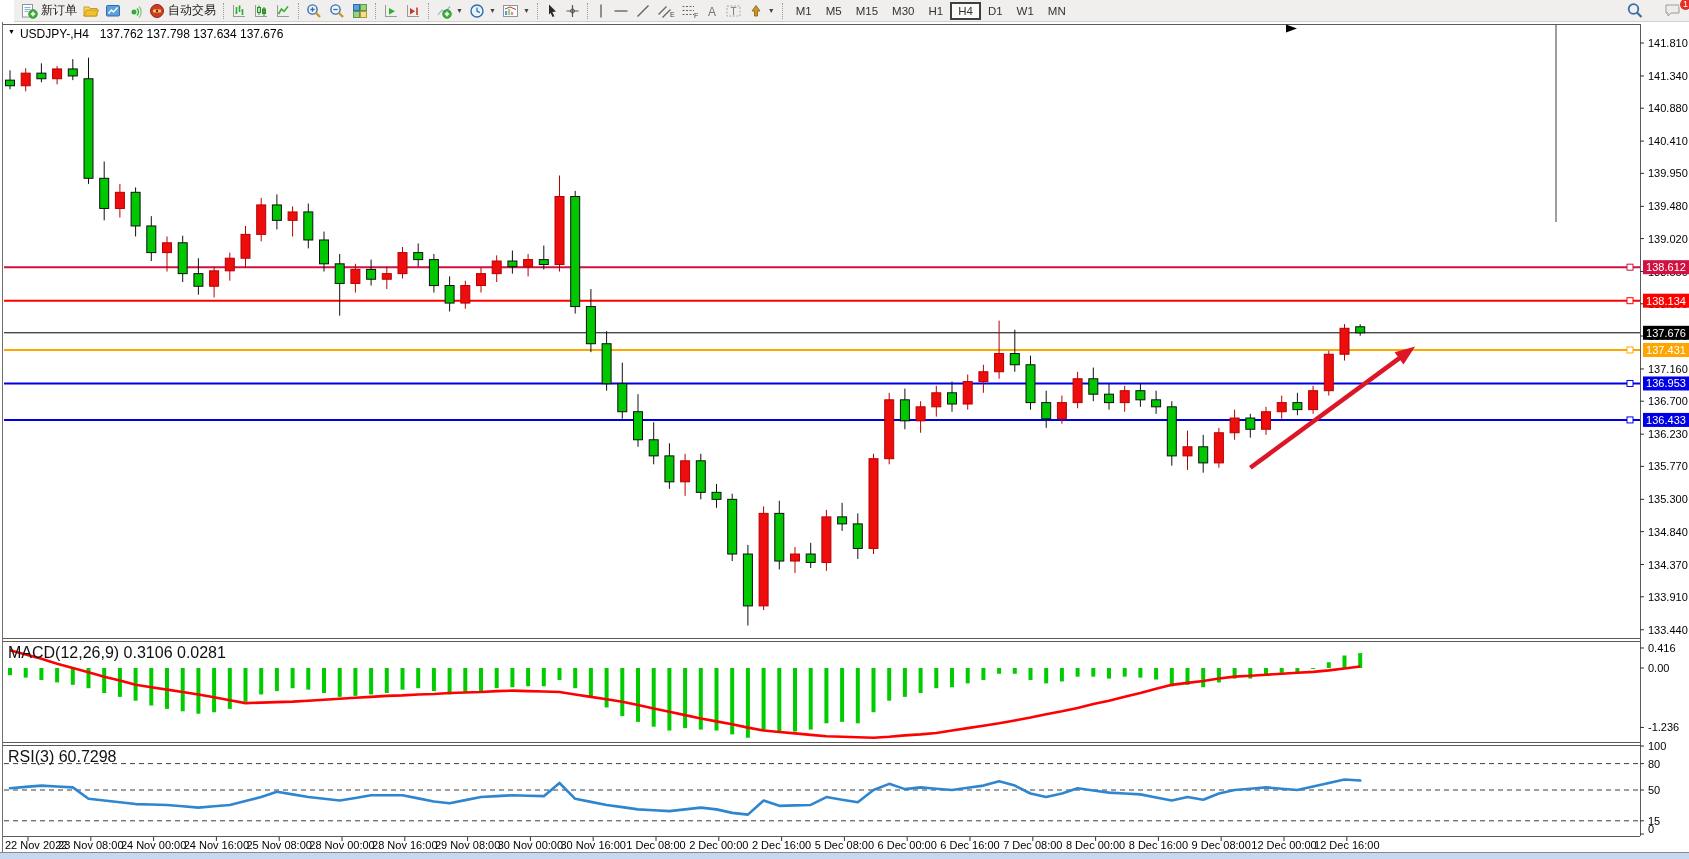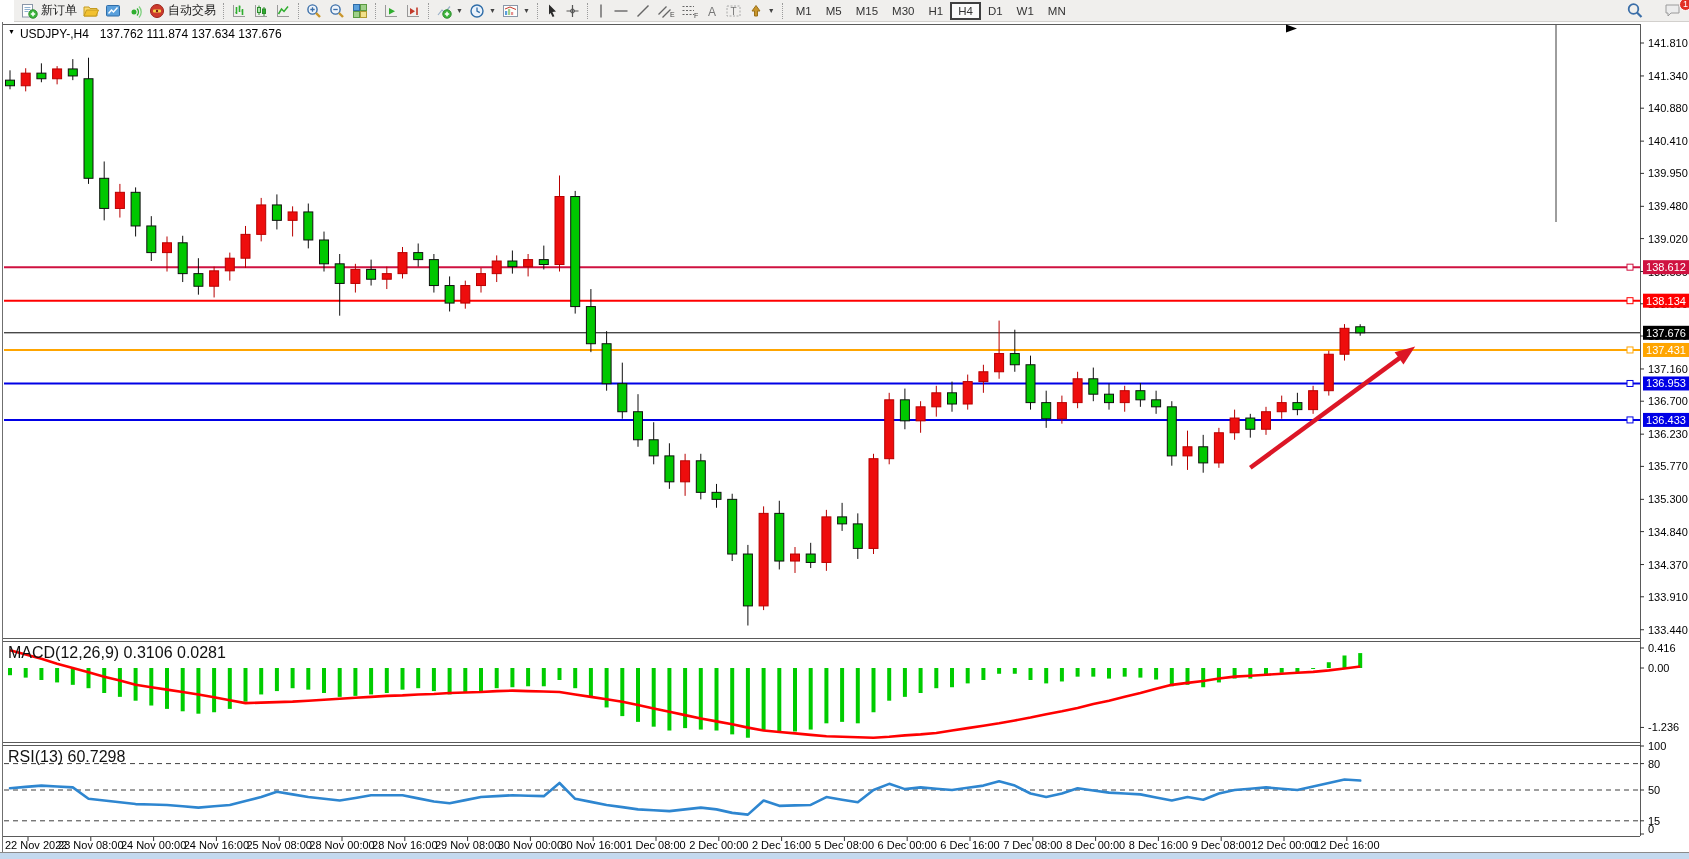--- a/index.html
+++ b/index.html
@@ -449,24 +449,24 @@
       <line x1="1284" y1="837" x2="1284" y2="841" stroke="#333"></line>
       <text x="1284" y="849" font-family="Liberation Sans, sans-serif" font-size="11" fill="#000" text-anchor="middle">12 Dec 00:00</text>
       <line x1="1346.8" y1="837" x2="1346.8" y2="841" stroke="#333"></line>
       <text x="1346.8" y="849" font-family="Liberation Sans, sans-serif" font-size="11" fill="#000" text-anchor="middle">12 Dec 16:00</text>
     </g>
   </svg>
 
 <div class="chart-title">
   <span class="tri">▼</span>
   <span class="sym">USDJPY-,H4</span>
-  <span>137.762 111.874 137.634 137.676</span>
+  <span>137.762 137.798 137.634 137.676</span>
 </div>
 <div class="ind-label" style="top:644px;left:8px">MACD(12,26,9) 0.3106 0.0281</div>
-<div class="ind-label" style="top:748px;left:8px">RSI(13) 60.7298</div>
+<div class="ind-label" style="top:748px;left:8px">RSI(3) 60.7298</div>
 
 <div class="toolbar">
   <button class="tbtn">
     <svg width="17" height="16" viewBox="0 0 17 16">
         <rect x="1.5" y="1.5" width="10" height="12.5" fill="#fdfdfd" stroke="#8a97a8"></rect>
         <path d="M3.5 4.5h6M3.5 6.5h6M3.5 8.5h4" stroke="#8fb0cf" fill="none"></path>
         <circle cx="12" cy="11" r="4.2" fill="#3cb53c" stroke="#2c8c2c"></circle>
         <path d="M12 8.8v4.4M9.8 11h4.4" stroke="#fff" stroke-width="1.5"></path>
       </svg>
     <span>新订单</span>

